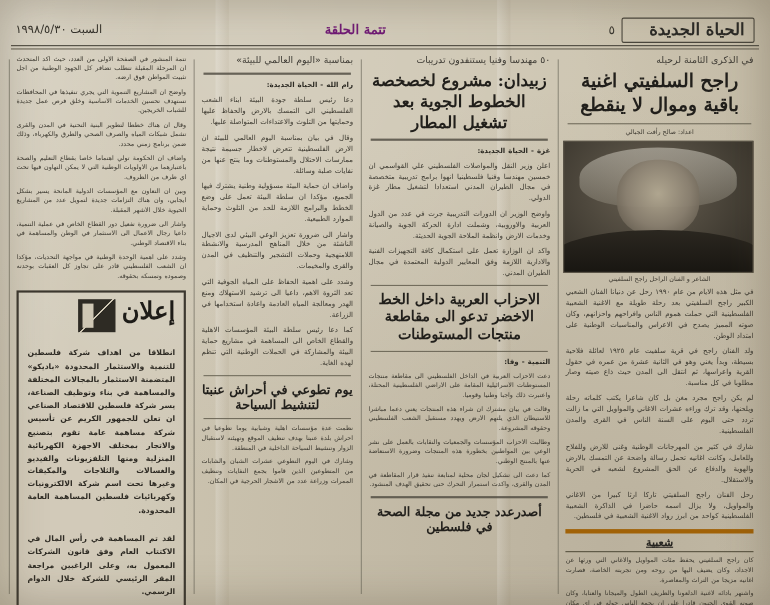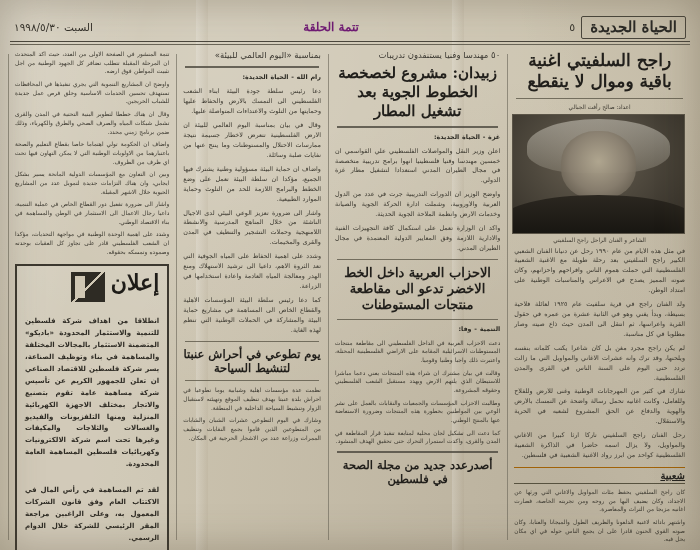--- a/index.html
+++ b/index.html
@@ -33,21 +33,21 @@
   
   .masthead{
     position:absolute;top:14px;left:0;right:0;height:26px;
     display:flex;align-items:center;justify-content:space-between;
     padding:0 14px;
   }
   .mh-right{display:flex;align-items:center;gap:6px;}
   .logo-box{
     font-family:"DejaVu Serif", serif;
     font-size:15px;font-weight:bold;color:#2b2a26;
-    border:1px solid #4a463c;padding:1px 8px 2px 8px;border-radius:2px;
+    border:1px solid #4a463c;padding:1px 8px 2px 24px;border-radius:2px;
     letter-spacing:-0.5px;
   }
   .logo-num{font-size:11px;color:#3a372f;}
   .mh-center{
     font-family:"DejaVu Serif", serif;
     font-size:12px;color:#701a75;font-weight:bold;
   }
   .mh-left{font-size:10.5px;color:#35322b;font-family:"DejaVu Sans",sans-serif;}
   .rule{
     position:absolute;left:10px;right:10px;top:41px;
@@ -126,23 +126,23 @@
     position:absolute;left:-6%;bottom:-8%;width:112%;height:40%;
     background:linear-gradient(180deg,#2b2720,#14120e);
     border-radius:50% 50% 0 0;
   }
   .caption{
     font-size:5.8px;color:#3f3b32;text-align:center;margin:1px 0 4px 0;
   }
 
   
   .secbar{
-    font-size:10px;font-weight:bold;color:#262420;text-align:right;
+    font-size:10px;font-weight:bold;color:#262420;text-align:center;
     font-family:"DejaVu Serif",serif;
-    border-top:1px solid #a16207;border-bottom:1px solid #57523f;
+    border-top:4px solid #a16207;border-bottom:1px solid #57523f;
     padding:2px 0;margin:6px 0 4px 0;text-decoration:underline;
   }
 
   
   .ad-announce{
     border:2px solid #3c382f;margin-top:8px;padding:6px 8px 8px 8px;
     background:rgba(255,255,255,0.10);
   }
   .ann-row{display:flex;align-items:flex-start;gap:6px;}
   .ann-word{
@@ -182,34 +182,35 @@
     </div>
     <div class="mh-center">تتمة الحلقة</div>
     <div class="mh-left">السبت ١٩٩٨/٥/٣٠</div>
   </div>
   <div class="rule"></div>
   <div class="rule2"></div>
 
   <div class="cols">
 
     <div class="col c1">
+      <div class="kicker">في الذكرى الثامنة لرحيله</div>
       <h1 class="hl hl-xl">راجح السلفيتي اغنية باقية وموال لا ينقطع</h1>
       <div class="hrule"></div>
       <div class="caption">اعداد: صالح رأفت الجبالي</div>
 
       <div class="photo">
         <div class="kuf"></div>
         <div class="face"></div>
         <div class="shoulder"></div>
       </div>
       <div class="caption">الشاعر و الفنان الراحل راجح السلفيتي</div>
 
       <p class="body">في مثل هذه الايام من عام ١٩٩٠ رحل عن دنيانا الفنان الشعبي الكبير راجح السلفيتي بعد رحلة طويلة مع الاغنية الشعبية الفلسطينية التي حملت هموم الناس وافراحهم واحزانهم، وكان صوته المميز يصدح في الاعراس والمناسبات الوطنية على امتداد الوطن.</p>
       <p class="body">ولد الفنان راجح في قرية سلفيت عام ١٩٢٥ لعائلة فلاحية بسيطة، وبدأ يغني وهو في الثانية عشرة من عمره في حقول القرية واعراسها، ثم انتقل الى المدن حيث ذاع صيته وصار مطلوبا في كل مناسبة.</p>
-      <p class="body">لم يكن راجح مجرد مغن بل كان شاعرا يكتب كلماته بنفسه ويلحنها، وقد ترك وانه عشرات الاغاني والمواويل التي ما زالت تردد حتى اليوم على السنة الناس في القرى والمدن الفلسطينية.</p>
+      <p class="body">لم يكن راجح مجرد مغن بل كان شاعرا يكتب كلماته رحلة ويلحنها، وقد ترك وراءه عشرات الاغاني والمواويل التي ما زالت تردد حتى اليوم على السنة الناس في القرى والمدن الفلسطينية.</p>
       <p class="body">شارك في كثير من المهرجانات الوطنية وغنى للارض وللفلاح وللعامل، وكانت اغانيه تحمل رسالة واضحة عن التمسك بالارض والهوية والدفاع عن الحق المشروع لشعبه في الحرية والاستقلال.</p>
       <p class="body">رحل الفنان راجح السلفيتي تاركا ارثا كبيرا من الاغاني والمواويل، ولا يزال اسمه حاضرا في الذاكرة الشعبية الفلسطينية كواحد من ابرز رواد الاغنية الشعبية في فلسطين.</p>
 
       <div class="secbar">شعبية</div>
       <p class="body tiny">كان راجح السلفيتي يحفظ مئات المواويل والاغاني التي ورثها عن الاجداد، وكان يضيف اليها من روحه ومن تجربته الخاصة، فصارت اغانيه مزيجا من التراث والمعاصرة.</p>
       <p class="body tiny">واشتهر بادائه لاغنية الدلعونا والظريف الطول والميجانا والعتابا، وكان صوته القوي الحنون قادرا على ان يجمع الناس حوله في اي مكان يحل فيه.</p>
 
       <div class="vline" style="left:0;"></div>
     </div>
 

